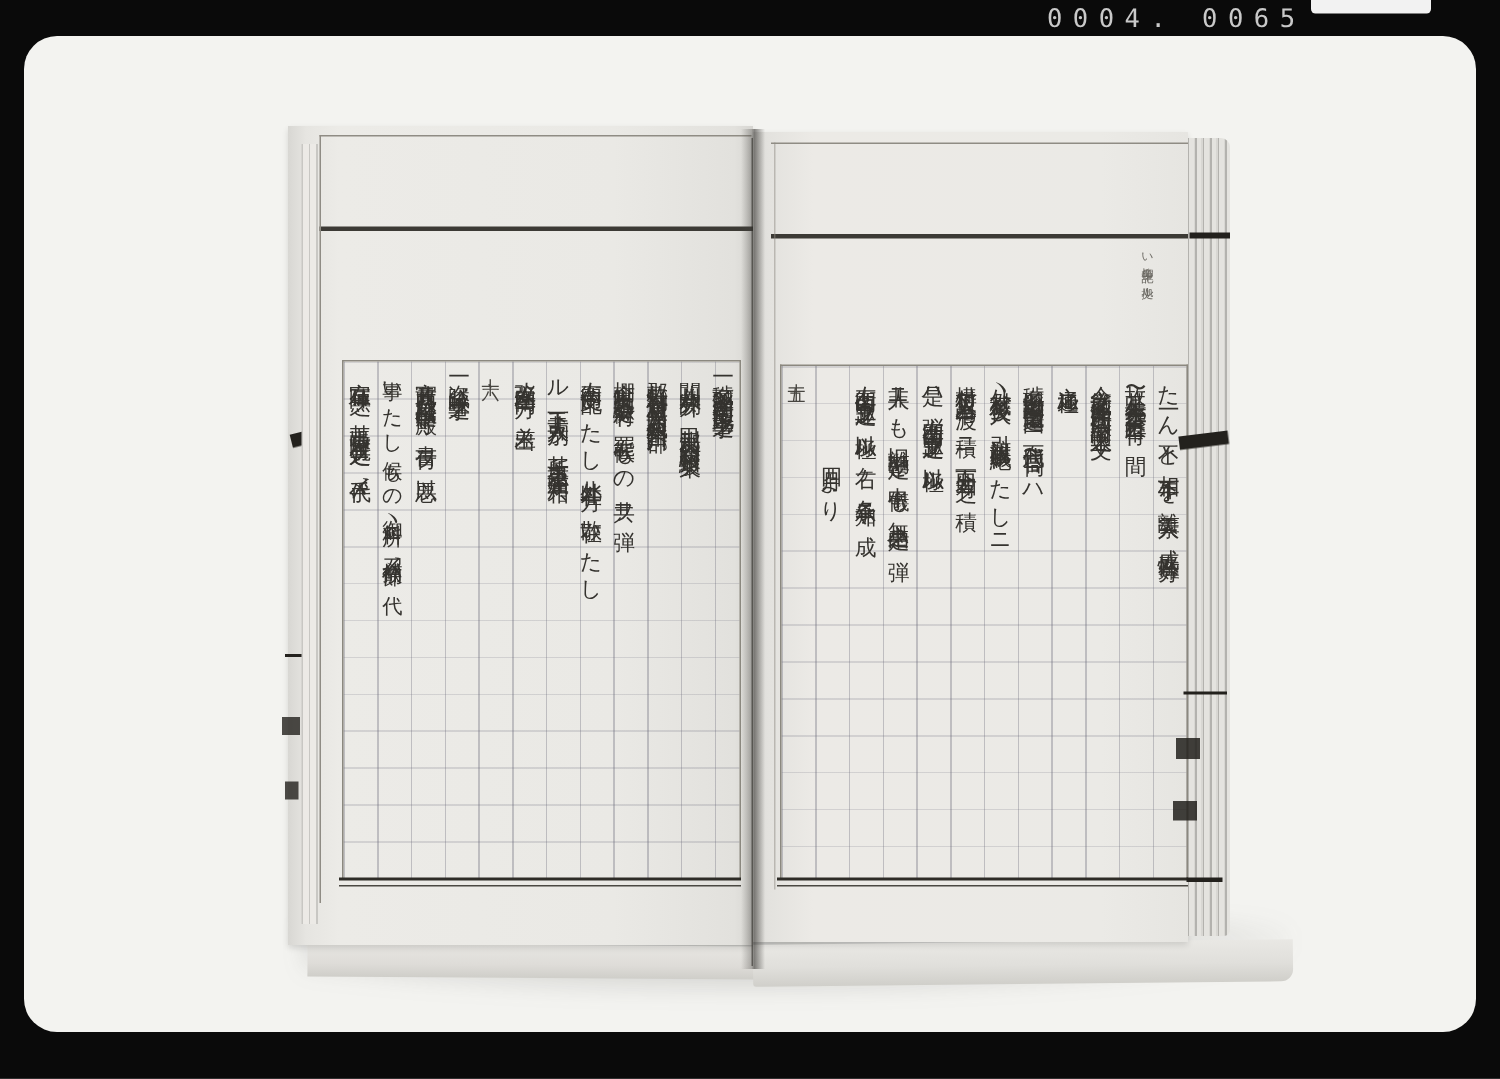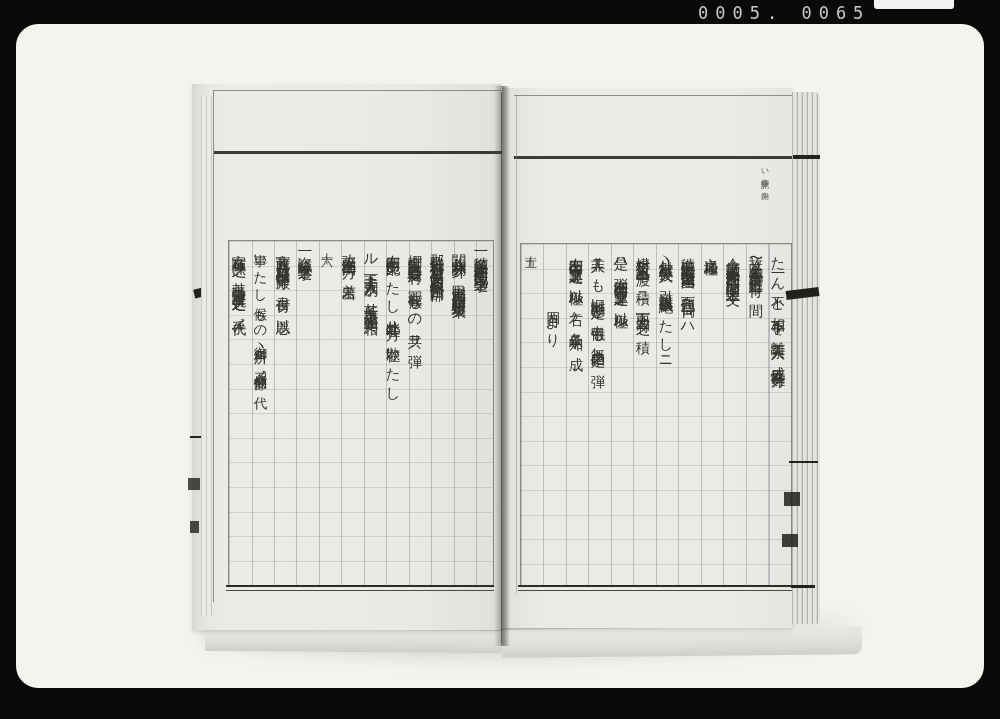--- a/index.html
+++ b/index.html
@@ -60,21 +60,21 @@
   
   .mark{position:absolute;background:#23211d;}
   .blob{filter:blur(.4px);}
 </style>
 </head>
 <body>
 
 <div id="stage">
 
   <div class="film-chip"></div>
-  <div class="counter">0005. 0065</div>
+  <div class="counter">0004. 0065</div>
 
   <div class="sheet"></div>
   <div class="book-shadow"></div>
 
   <div class="fore-left"></div>
   <div class="fore-right"></div>
 
   <div class="page page-left">
 
     <div class="rule" style="left:21px;top:6px;width:288px;height:1px"></div>

